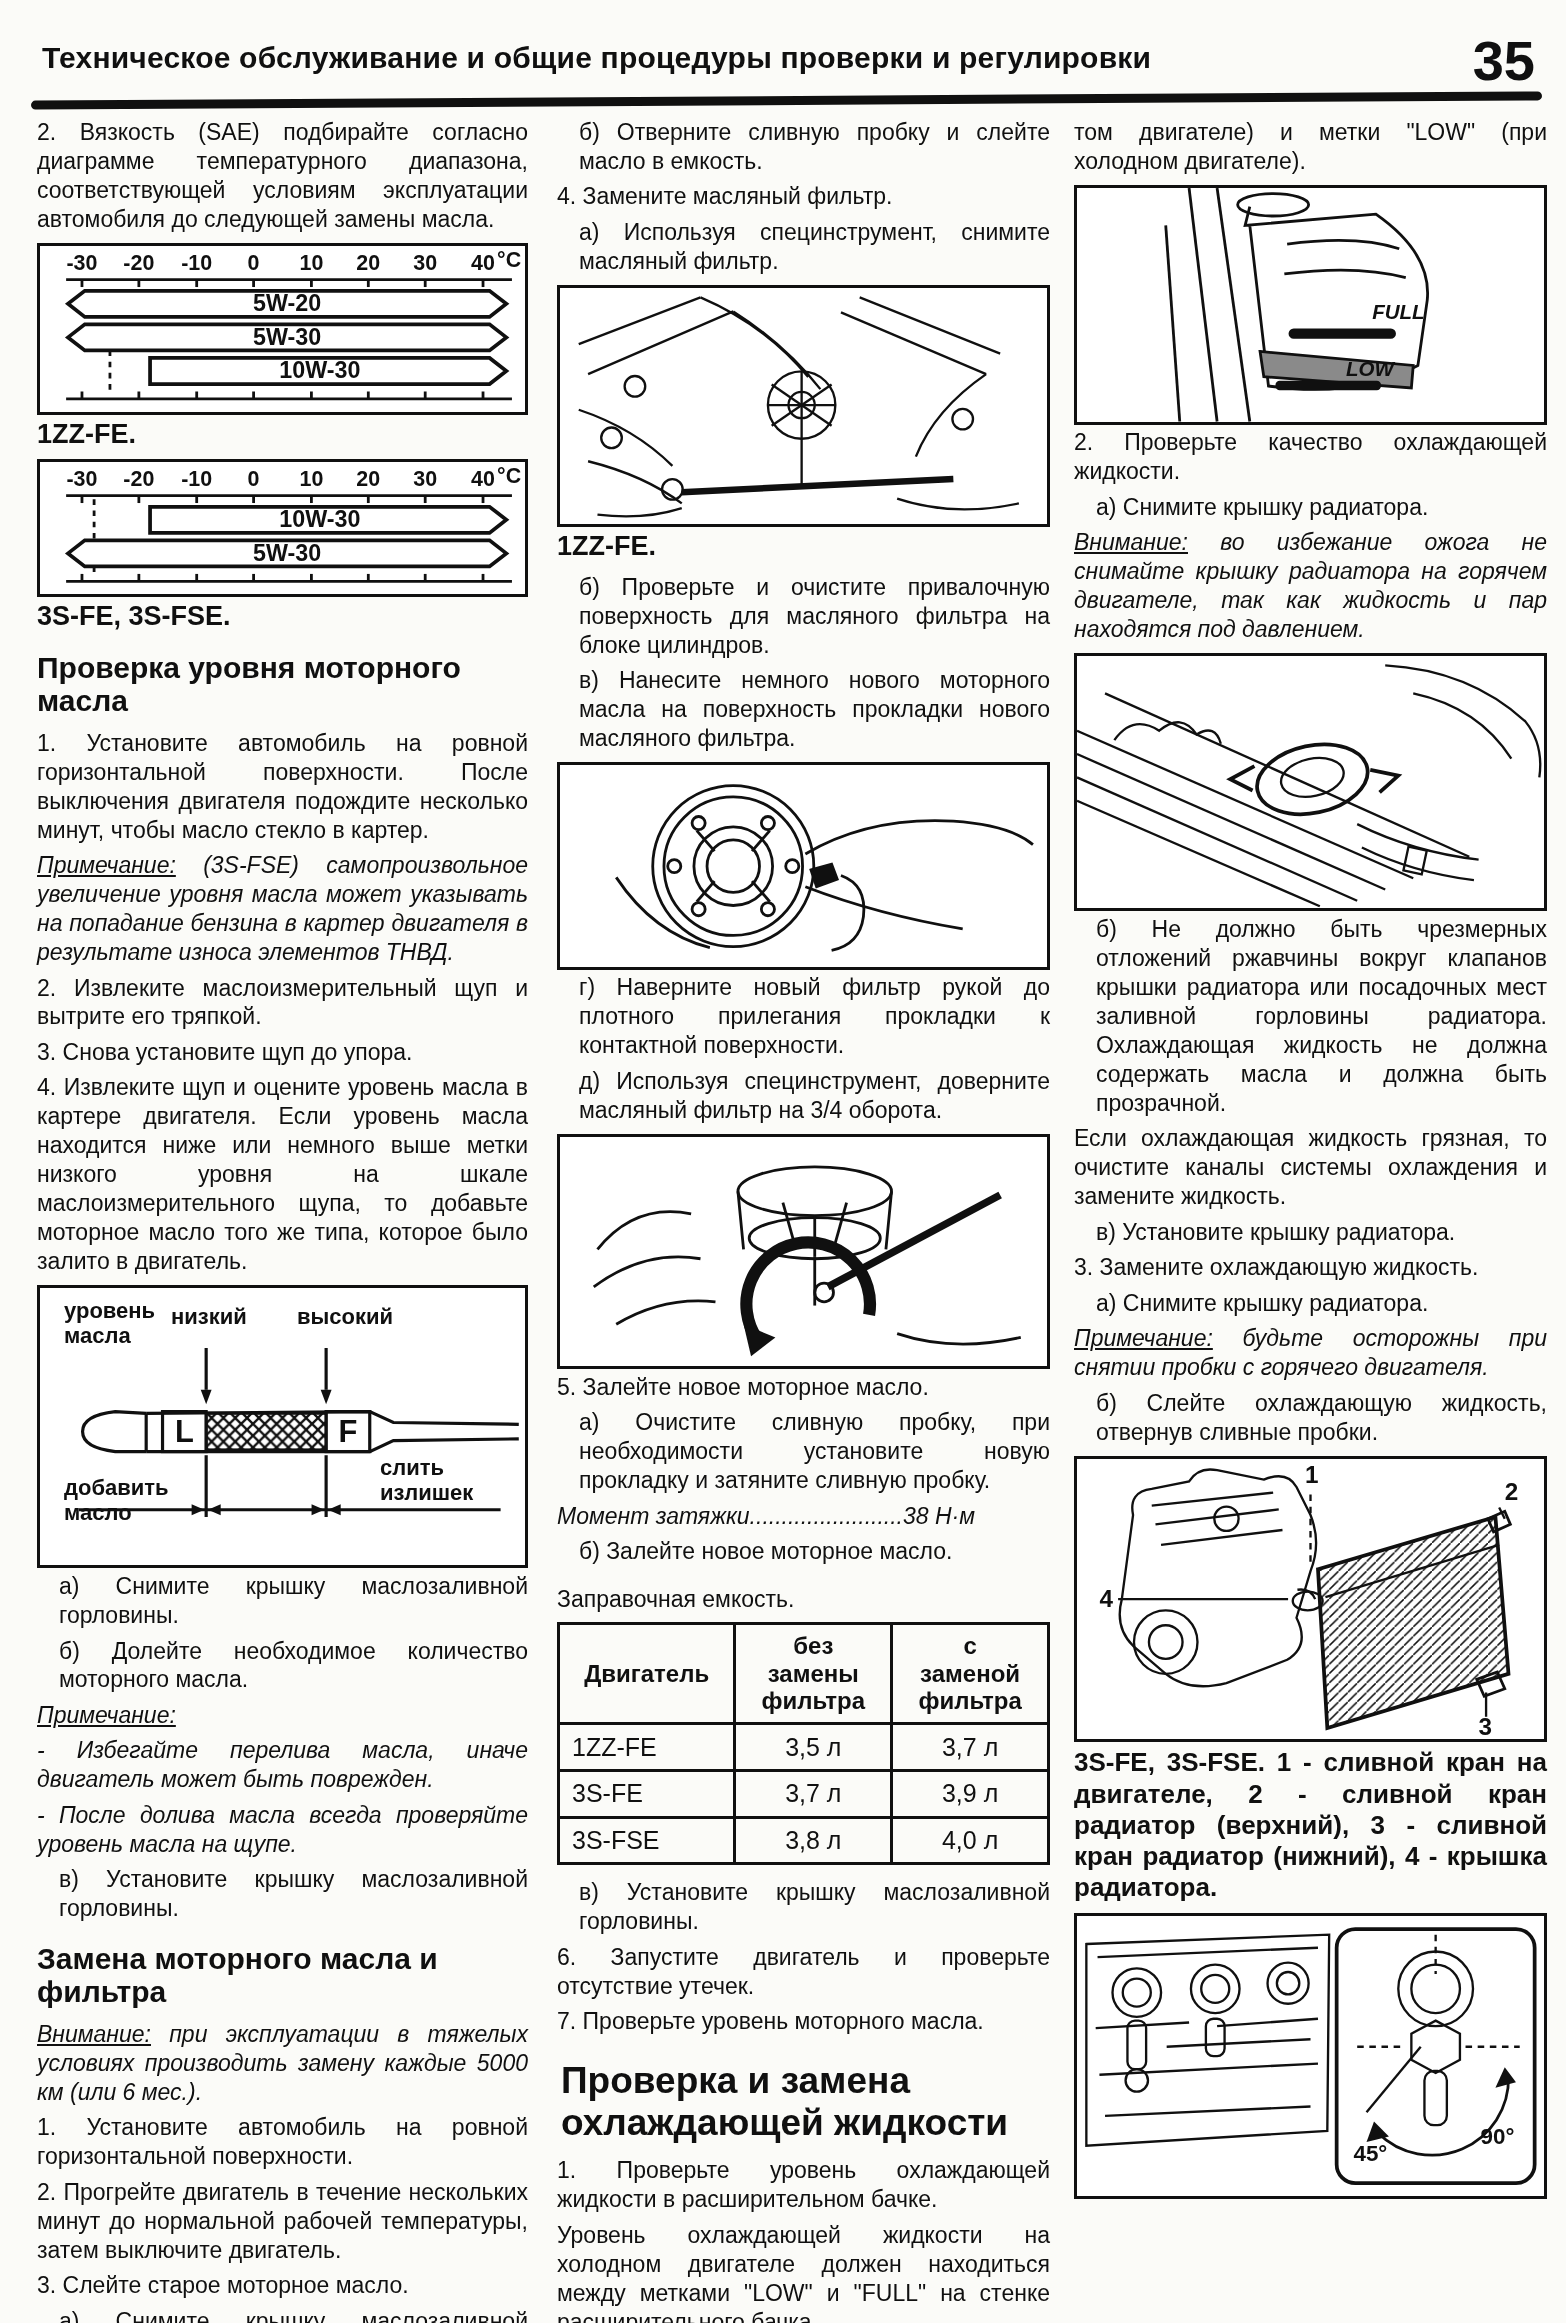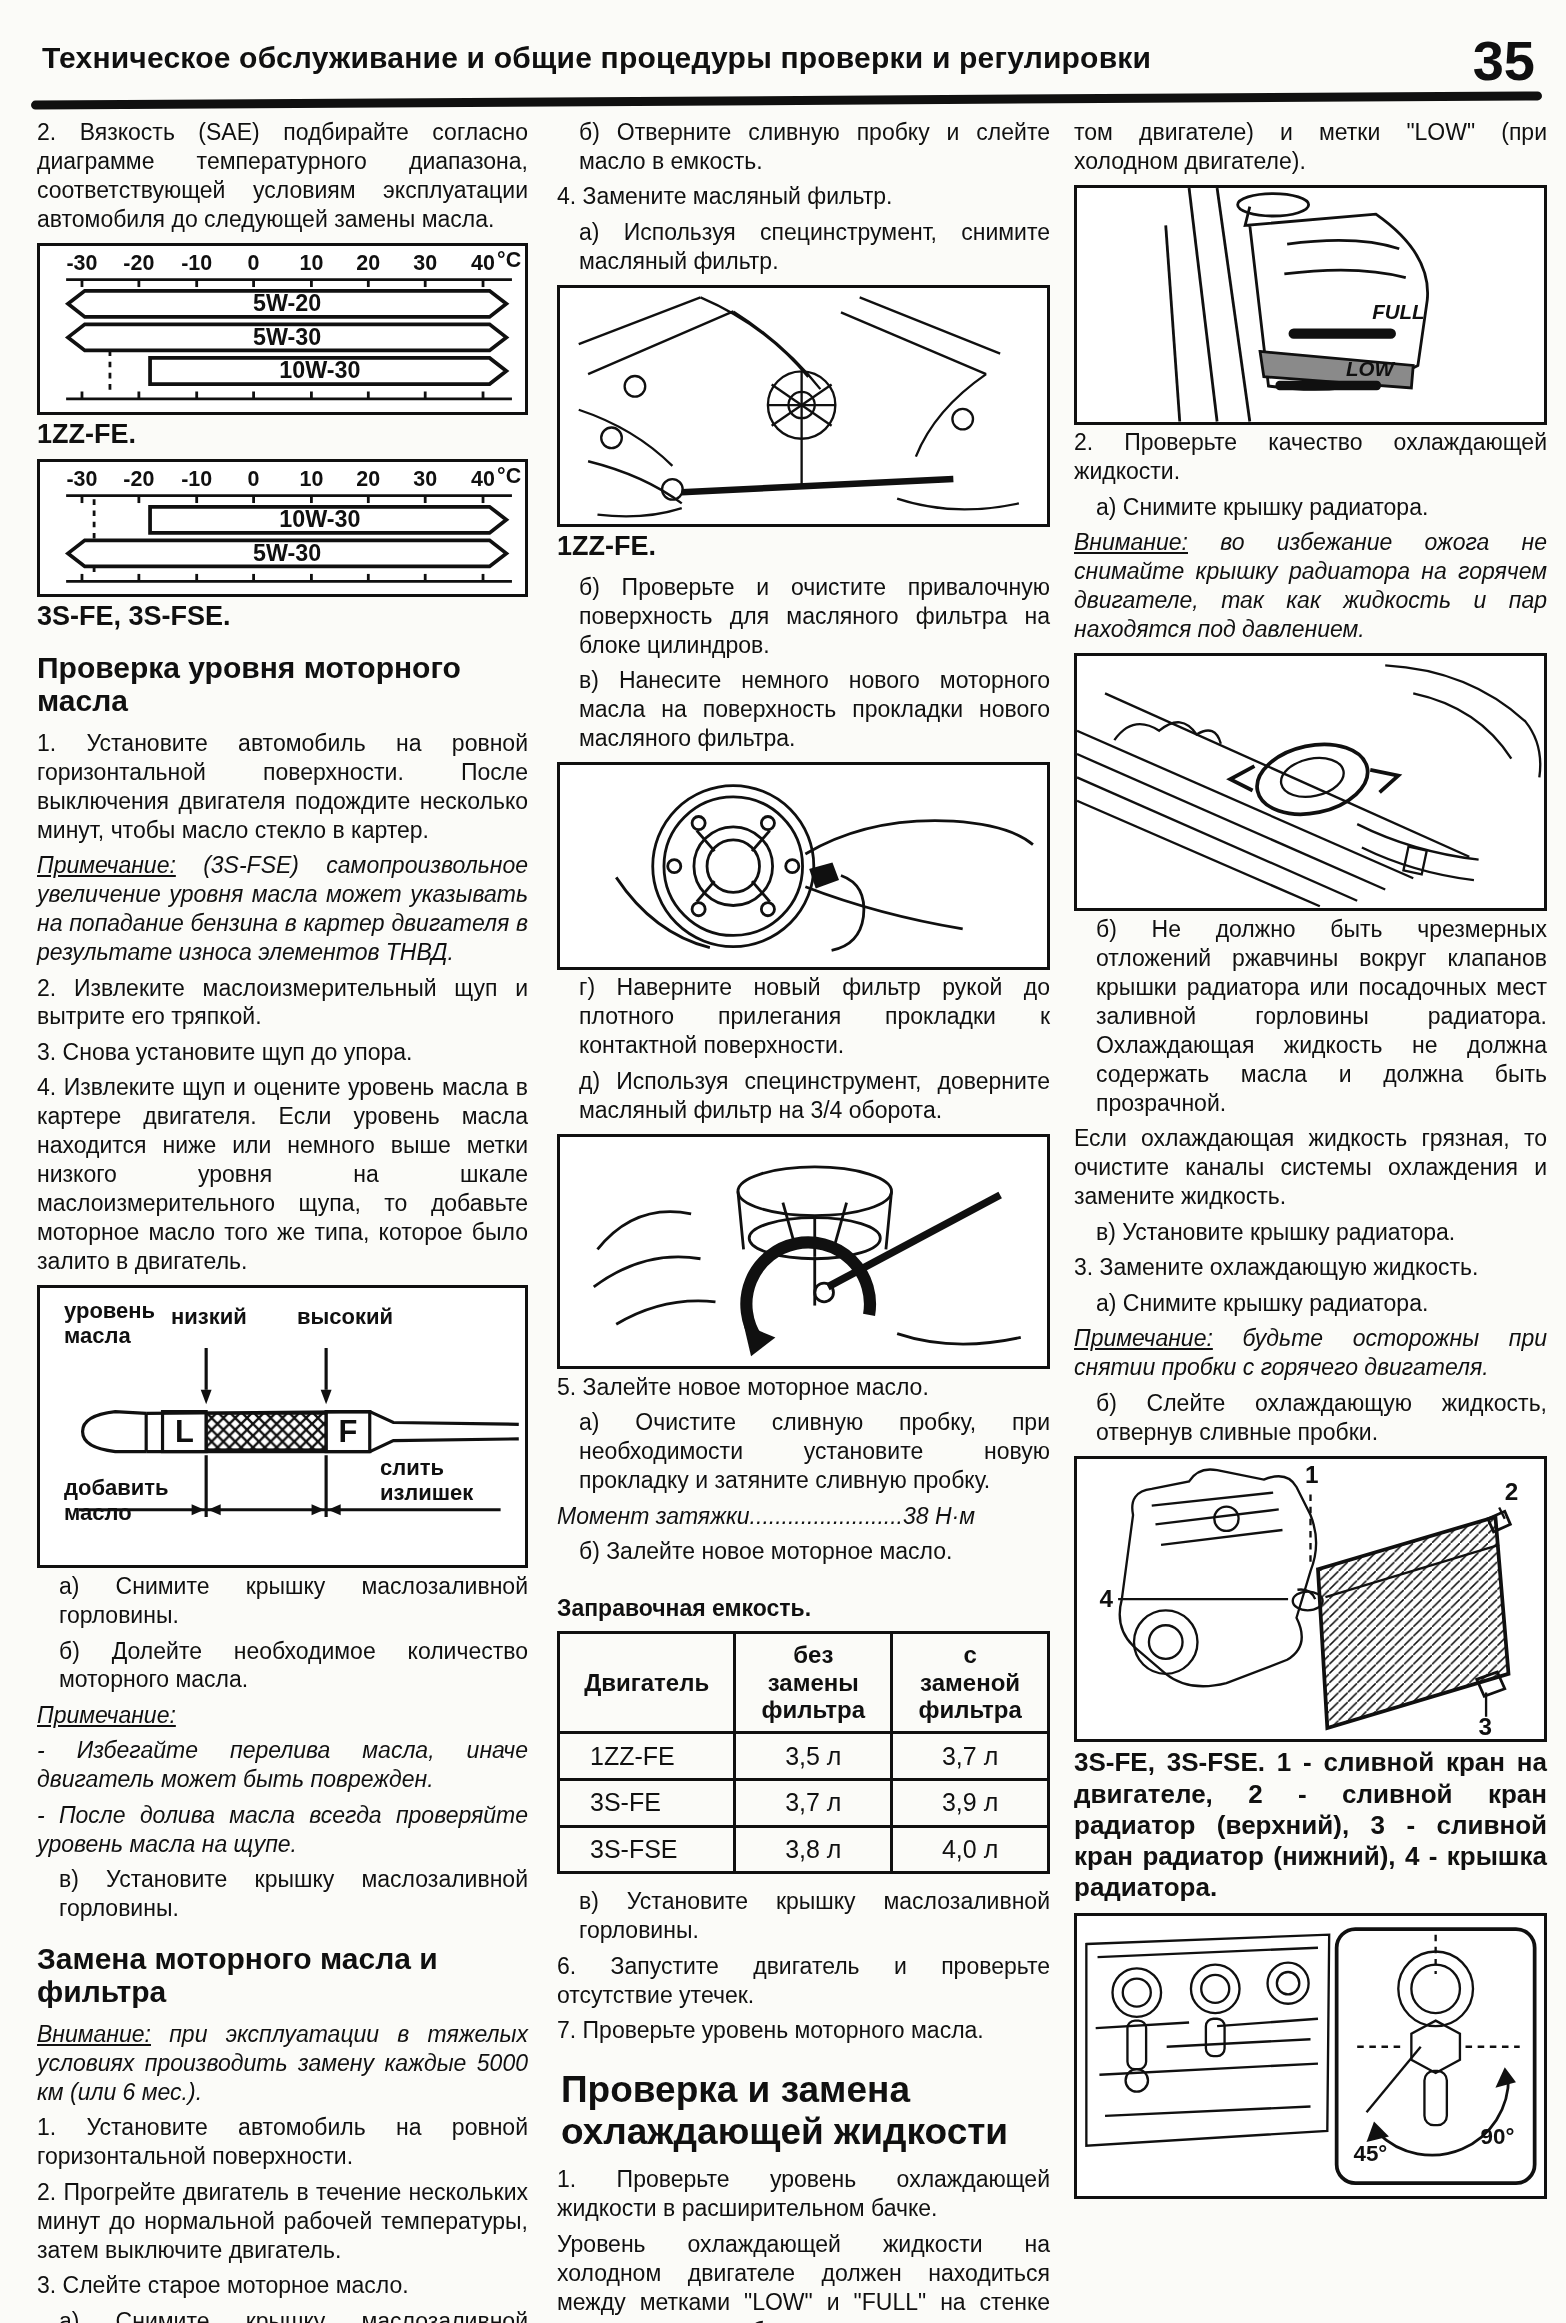--- a/index.html
+++ b/index.html
@@ -27,21 +27,21 @@
   h2.section{font-size:30px;font-weight:bold;line-height:1.12;margin:18.5px 0 11px 0;}
   h1.big{font-size:37px;font-weight:bold;line-height:1.12;margin:24px 0 13px 4px;}
   .fig{border:3.7px solid #101010;background:#fff;position:relative;margin:9.2px 0 3.7px 0;}
   .fig svg{display:block;width:100%;height:auto;}
   .fig-label{font-size:27px;font-weight:bold;margin:1.8px 0 11px 0;}
   .bars-label{font-size:27px;font-weight:bold;margin:1.8px 0 9.2px 0;}
 
   table.cap{border-collapse:collapse;width:100%;margin:7.4px 0 13px 0;}
   table.cap th,table.cap td{border:3.7px solid #101010;font-size:24px;text-align:center;padding:7.4px 5.5px;}
   table.cap th{font-weight:bold;white-space:pre-line;line-height:1.15;}
-  table.cap td:first-child{text-align:left;padding-left:30px;}
+  table.cap td:first-child{text-align:left;padding-left:12px;}
   table.cap td{font-size:25px;}
 
   .ov{position:absolute;font-size:22px;font-weight:bold;line-height:1.1;white-space:pre-line;}
   .caption{font-size:26px;font-weight:bold;line-height:1.2;text-align:justify;margin:5.5px 0 9.2px 0;}
 
   svg text{font-family:"Liberation Sans","DejaVu Sans",sans-serif;fill:#101010;}
   .tick-t{font-size:23px;font-weight:bold;}
   .bar-t{font-size:25px;font-weight:bold;}
   .lf-t{font-size:34px;font-weight:bold;}
   .tank-t{font-size:22px;font-weight:bold;font-style:italic;}
@@ -308,21 +308,21 @@
         <path d="M360,210 Q420,230 492,214"></path>
       </g>
     </svg>
   </div>
 
   <p class="p">5. Залейте новое моторное масло.</p>
   <p class="p sub">а) Очистите сливную пробку, при необходимости установите новую прокладку и затяните сливную пробку.</p>
   <p class="p nowrap-dots">Момент затяжки........................38 Н·м</p>
   <p class="p sub">б) Залейте новое моторное масло.</p>
 
-  <p class="p" style="font-weight:bold;margin-top:28px;">Заправочная емкость.</p>
+  <p class="p" style="font-weight:normal;margin-top:19px;">Заправочная емкость.</p>
   <table class="cap">
     <thead>
       <tr>
         <th style="width:36%;">Двигатель</th>
         <th style="width:32%;">без
 замены
 фильтра</th>
         <th style="width:32%;">с
 заменой
 фильтра</th>

